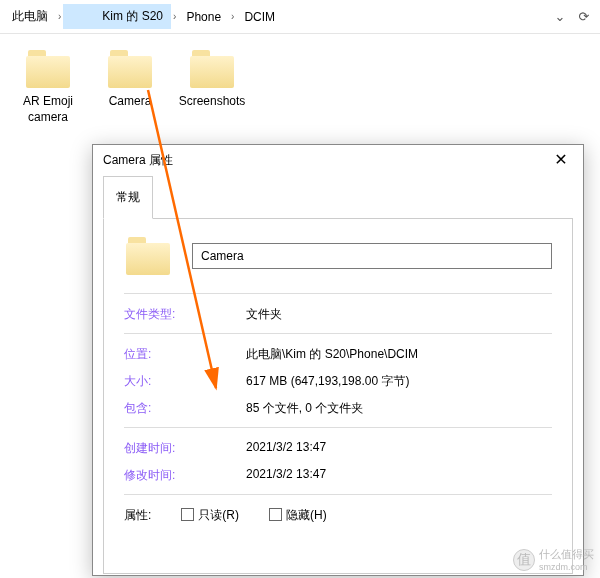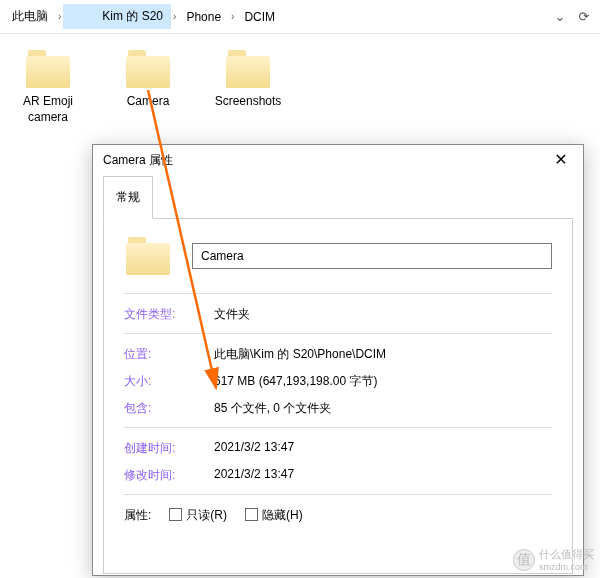--- a/index.html
+++ b/index.html
@@ -7,43 +7,43 @@
 
   
   .addr { height: 34px; border-bottom: 1px solid #e5e5e5; display: flex; align-items: center; padding: 0 4px; }
   .crumb { padding: 4px 8px; white-space: nowrap; cursor: default; }
   .crumb.sel { background: #cde8ff; padding-left: 39px; }
   .chev { color: #606060; font-size: 10px; padding: 0 2px; }
   .addr-spacer { flex: 1; }
   .addr-ico { width: 24px; text-align: center; color: #555; font-size: 13px; }
 
   
-  .pane { padding: 16px 12px; display: flex; gap: 28px; }
+  .pane { padding: 16px 12px; display: flex; gap: 10px; }
   .folder { width: 72px; text-align: center; cursor: default; }
   .folder-ico { width: 48px; height: 38px; margin: 0 auto 6px; position: relative; }
   .folder-ico .tab { position: absolute; top: 0; left: 4px; width: 18px; height: 8px; background: #f8e2a0; border-radius: 2px 2px 0 0; }
   .folder-ico .body { position: absolute; top: 6px; left: 2px; right: 2px; bottom: 0; background: linear-gradient(#fff2c9, #f3da8d); border-radius: 2px; }
   .folder-lbl { font-size: 12px; line-height: 1.3; word-break: break-word; }
 
   
   .dlg { position: absolute; left: 92px; top: 144px; width: 492px; height: 432px; background: #fff; border: 1px solid #888; box-shadow: 0 4px 20px rgba(0,0,0,.25); }
   .dlg-title { height: 30px; display: flex; align-items: center; padding: 0 10px; font-size: 12px; gap: 7px; }
   .dlg-title-txt { flex: 1; }
   .dlg-close { width: 44px; height: 30px; text-align: center; line-height: 30px; font-size: 16px; margin-right: -10px; cursor: default; }
   .tabs { padding: 0 10px; }
   .tab-btn { display: inline-block; border: 1px solid #ccc; border-bottom: 1px solid #fff; background: #fff; padding: 12px 12px; font-size: 12px; position: relative; top: 1px; }
   .tab-body { margin: 0 10px 10px; border: 1px solid #ccc; padding: 18px 20px; height: 356px; }
   .hdr-row { display: flex; align-items: center; gap: 20px; margin-bottom: 18px; }
   .hdr-row .folder-ico { margin: 0; }
   .name-box { flex: 1; border: 1px solid #7a7a7a; padding: 5px 8px; font-size: 12px; }
   hr { border: none; border-top: 1px solid #ddd; margin: 8px 0 12px; }
   .kv { display: flex; font-size: 12px; margin: 10px 0; }
   .kv .k { width: 90px; color: #8b5cf6; }
-  .kv .v { flex: 1; }
-  .attrs { display: flex; align-items: center; gap: 18px; font-size: 12px; margin-top: 6px; }
+  .kv .v { flex: 1; margin-left: 32px; }
+  .attrs { display: flex; align-items: center; gap: 30px; font-size: 12px; margin-top: 6px; }
   .cb { width: 13px; height: 13px; border: 1px solid #666; display: inline-block; vertical-align: -2px; margin-right: 4px; }
 
   
   .arrow { position: absolute; left: 0; top: 0; pointer-events: none; }
 
   
   .wm { position: absolute; right: 6px; bottom: 6px; font-size: 11px; color: #bbb; display: flex; align-items: center; gap: 4px; }
   .wm-ico { width: 22px; height: 22px; border-radius: 50%; background: #eee; border: 1px solid #ccc; display: flex; align-items: center; justify-content: center; font-size: 14px; }
 </style>
 </head>

